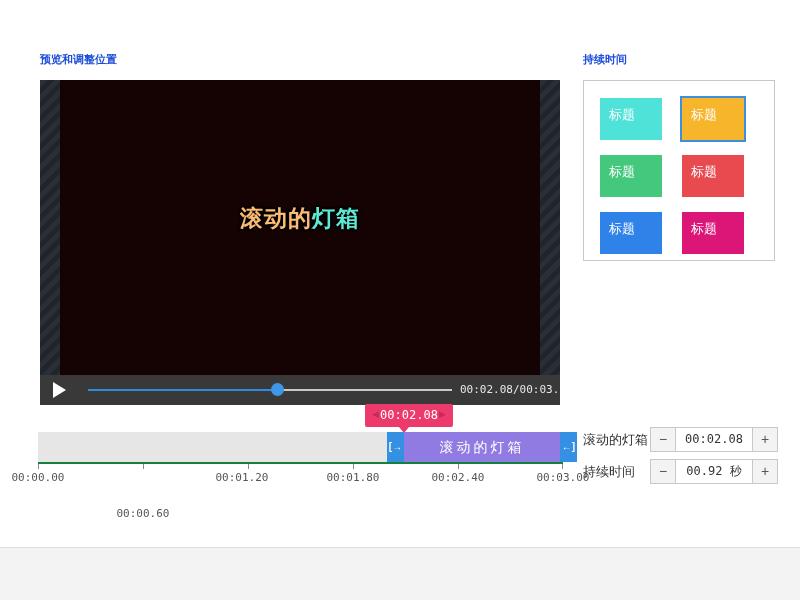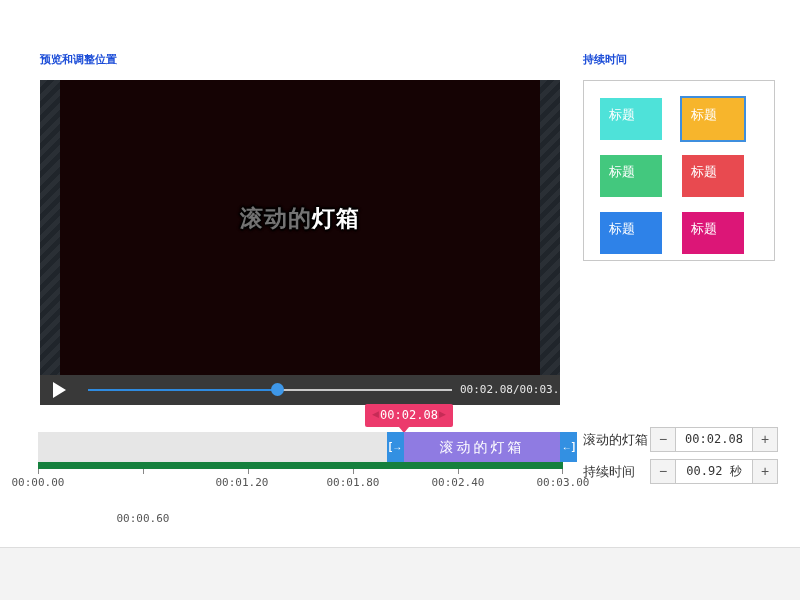--- a/index.html
+++ b/index.html
@@ -16,21 +16,21 @@
 
   
   .player{position:absolute;left:40px;top:80px;width:520px;height:325px;}
   .video{position:absolute;left:0;top:0;width:520px;height:295px;background:#150304;overflow:hidden;}
   .pillar{position:absolute;top:0;width:20px;height:295px;
     background:repeating-linear-gradient(135deg,#2A2F35 0 5px,#20252B 5px 10px);}
   .pillar.left{left:0;} .pillar.right{right:0;}
   .video-caption{position:absolute;left:0;top:123px;width:520px;text-align:center;
     font-size:23px;font-weight:bold;letter-spacing:1px;cursor:move;
     text-shadow:-2px 0 2px #000,2px 0 2px #000,0 -2px 2px #000,0 2px 2px #000;}
-  .cap-white{color:#737373;font-family:Liberation Mono, monospace;} .cap-accent{color:#ffffff;}
+  .cap-white{color:#fdba74;font-family:Liberation Mono, monospace;} .cap-accent{color:#5eead4;}
   .controlbar{position:absolute;left:0;top:295px;width:520px;height:30px;background:#393939;overflow:hidden;}
   .play-icon{position:absolute;left:13px;top:7px;width:0;height:0;cursor:pointer;
     border-left:13px solid #FFF;border-top:8px solid transparent;border-bottom:8px solid transparent;}
   .slider{position:absolute;left:48px;top:14px;width:364px;height:2px;background:#C9C9C9;cursor:pointer;}
   .slider-fill{position:absolute;left:0;top:0;height:2px;background:#2F8BE0;}
   .slider-thumb{position:absolute;top:-6px;width:13px;height:13px;border-radius:50%;background:#3E97E8;cursor:pointer;}
   .time-display{position:absolute;left:420px;top:8px;width:100px;overflow:hidden;white-space:nowrap;
     color:#E8E8E8;font-size:11px;font-family:"DejaVu Sans Mono", monospace;}
 
   
@@ -48,21 +48,21 @@
     font-size:12px;font-family:"DejaVu Sans Mono", monospace;}
   .bub-arrow{position:absolute;top:5px;color:#C62B56;font-size:9px;cursor:pointer;}
   .bub-arrow.l{left:7px;} .bub-arrow.r{right:7px;}
   .tl-pointer{position:absolute;left:399px;top:427px;width:0;height:0;
     border-left:5px solid transparent;border-right:5px solid transparent;border-top:6px solid #EC3A6C;}
   .tl-handle{position:absolute;top:432px;width:17px;height:30px;background:#3390E2;color:#FFF;
     font-size:10px;font-weight:bold;text-align:center;line-height:30px;cursor:ew-resize;}
   .tl-handle.left{left:387px;} .tl-handle.right{left:560px;}
   .tl-segment{position:absolute;left:404px;top:432px;width:156px;height:30px;background:#8F7BE2;cursor:move;}
   .tl-segment .seg-label{display:block;text-align:center;line-height:30px;color:#FFF;font-size:14px;letter-spacing:3px;}
-  .tl-ruler{position:absolute;left:38px;top:462px;width:525px;height:20px;border-top:7px solid #15803d;}
+  .tl-ruler{position:absolute;left:38px;top:462px;width:525px;height:20px;border-top:2px solid #15803d;}
   .tick{position:absolute;top:0;width:1px;height:5px;background:#888;}
   .tick-label{position:absolute;top:7px;width:64px;margin-left:-32px;text-align:center;
     color:#555;font-size:11px;font-family:"DejaVu Sans Mono", monospace;}
 
   
   .ctl-label{position:absolute;font-size:13px;color:#333;}
   .stepper{position:absolute;left:650px;width:128px;height:25px;}
   .step-btn{position:absolute;top:0;width:26px;height:25px;box-sizing:border-box;border:1px solid #C8C8C8;
     background:#F3F3F3;color:#555;font-size:14px;text-align:center;line-height:22px;cursor:pointer;}
   .step-btn.minus{left:0;} .step-btn.plus{right:0;}

